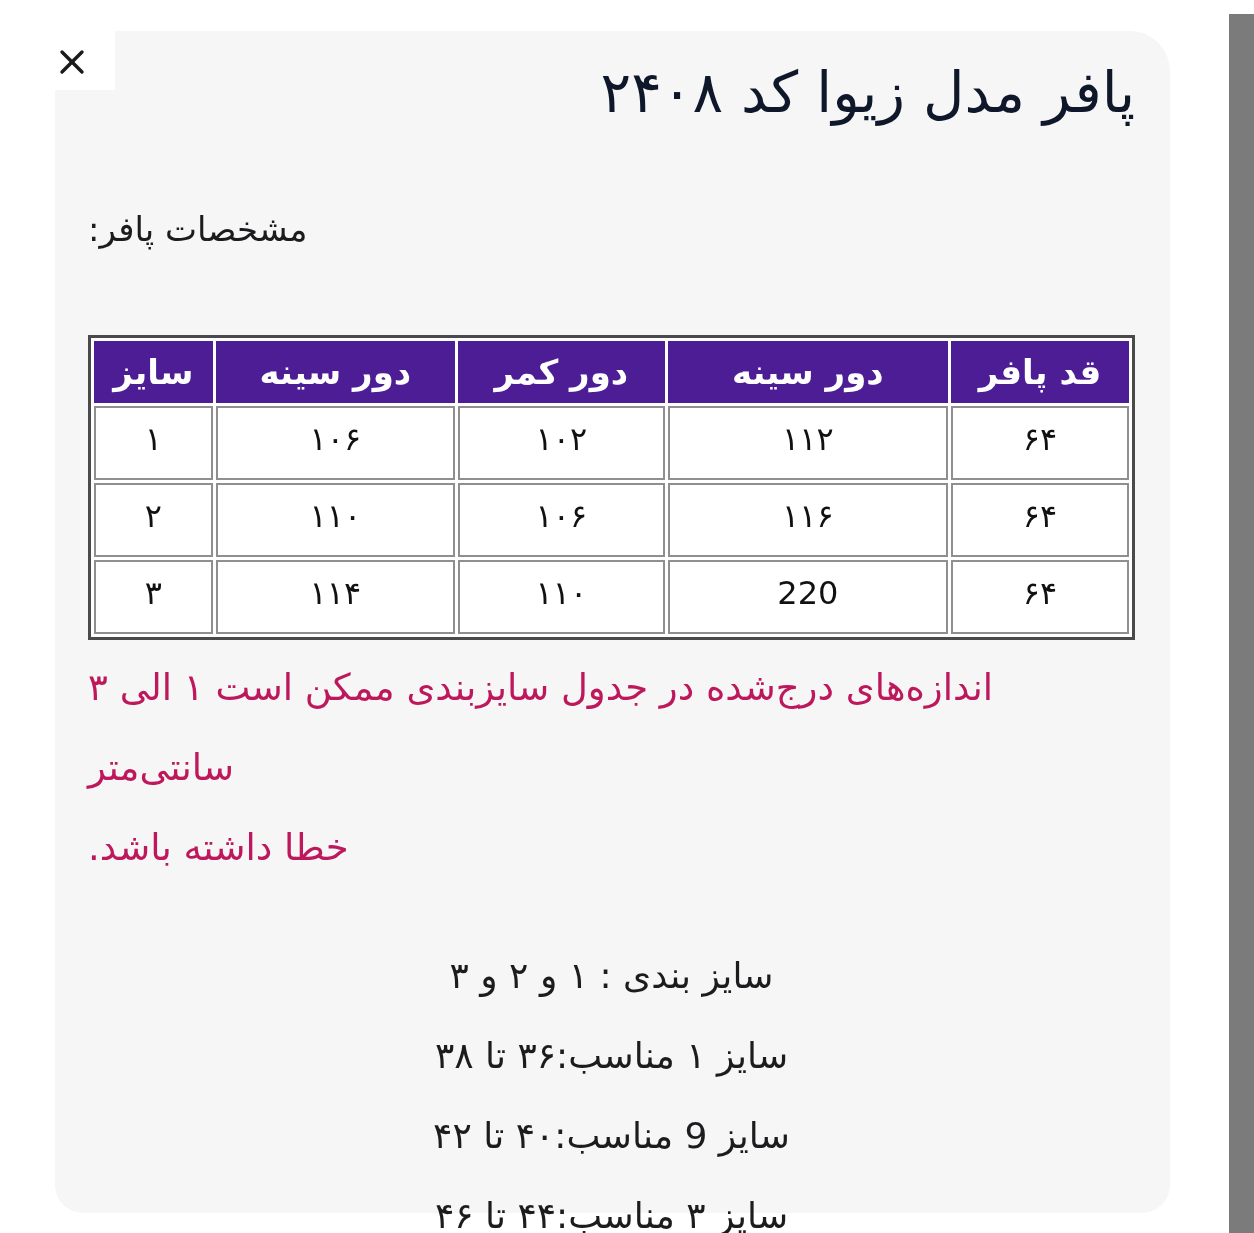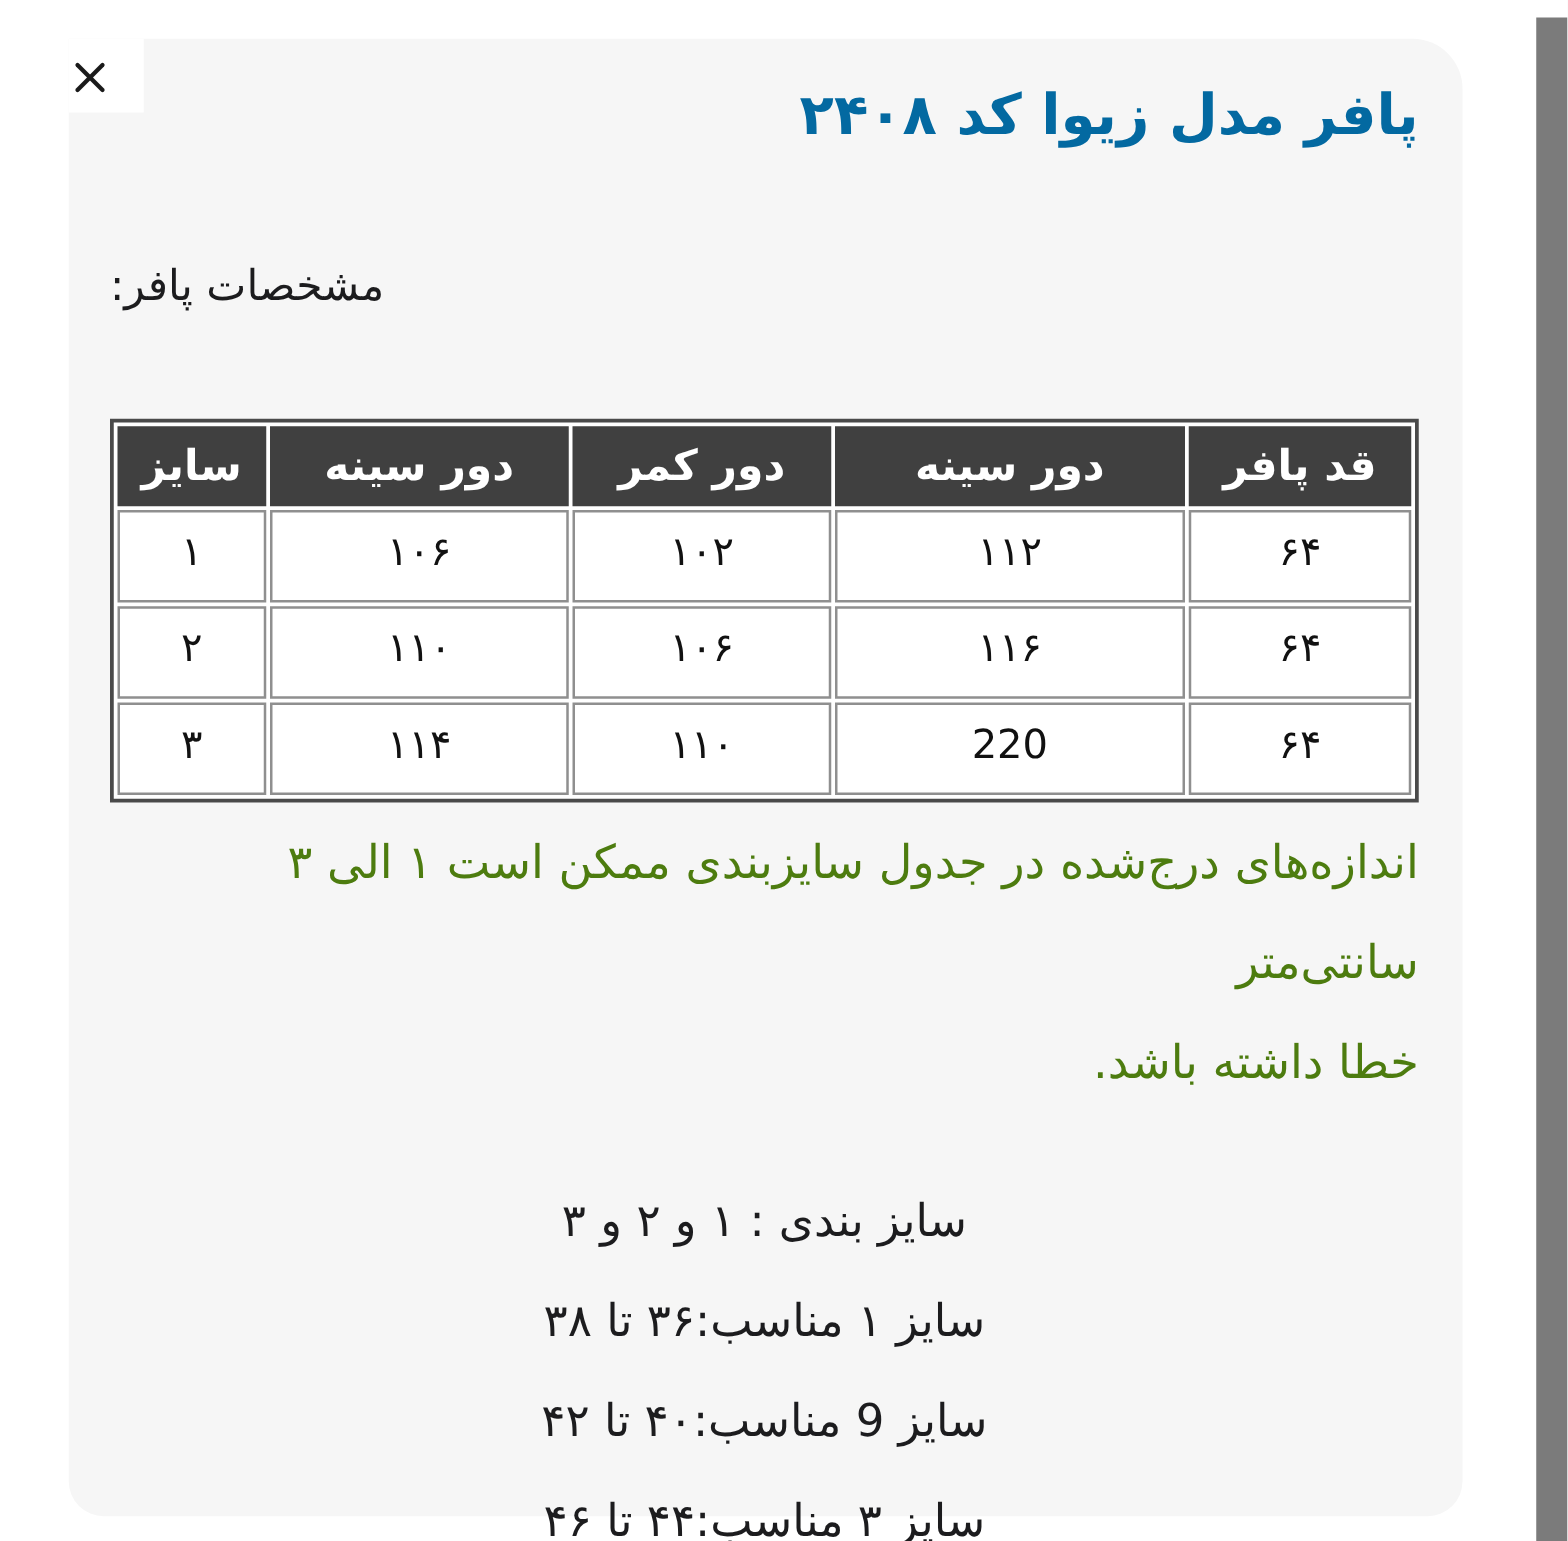--- a/index.html
+++ b/index.html
@@ -13,55 +13,55 @@
     position:absolute;left:55px;top:31px;width:1115px;height:1182px;
     background:#f6f6f6;
     border-radius:0 40px 28px 28px;
     direction:rtl;
     box-sizing:border-box;
     padding:0 35px 0 33px;
     color:#1c1c1e;
   }
   .title{
     margin:32px 0 0 0;
-    font-size:45px;line-height:58px;font-weight:700;color:#0369a1;
+    font-size:57px;line-height:58px;font-weight:400;color:#0f172a;
     text-align:right;
   }
   .subtitle{
     margin-top:84px;
     font-size:34px;line-height:48px;text-align:left;
   }
   table.size-table{
     margin-top:82px;
     width:100%;
     table-layout:fixed;
     border-collapse:separate;
     border-spacing:3px;
     border:3px solid #4a4a4a;
     background:#ffffff;
   }
   table.size-table th{
-    box-sizing:border-box;height:52px;
-    background:#404040;color:#ffffff;
+    box-sizing:border-box;height:62px;
+    background:#4c1d95;color:#ffffff;
     font-size:34px;font-weight:700;
     text-align:center;vertical-align:middle;
-    padding:12px 10px;
+    padding:0 10px;
   }
   table.size-table td{
     box-sizing:border-box;height:74px;
     background:#ffffff;color:#111111;
     border:2px solid #8f8f8f;
     font-size:32px;font-weight:400;
     text-align:center;vertical-align:middle;
     padding:0 6px 8px 6px;
   }
   .note{
     margin:8px 0 0 0;
     font-size:37px;line-height:80px;
-    text-align:right;color:#4d7c0f;
+    text-align:left;color:#be185d;
   }
   .sizes{margin-top:48px;}
   .sizes p{
     margin:0;font-size:36px;line-height:80px;
     text-align:center;color:#1c1c1e;
   }
   .close-btn{
     position:absolute;left:55px;top:31px;width:60px;height:59px;
     background:#ffffff;border:none;padding:0;margin:0;cursor:pointer;
     display:block;

